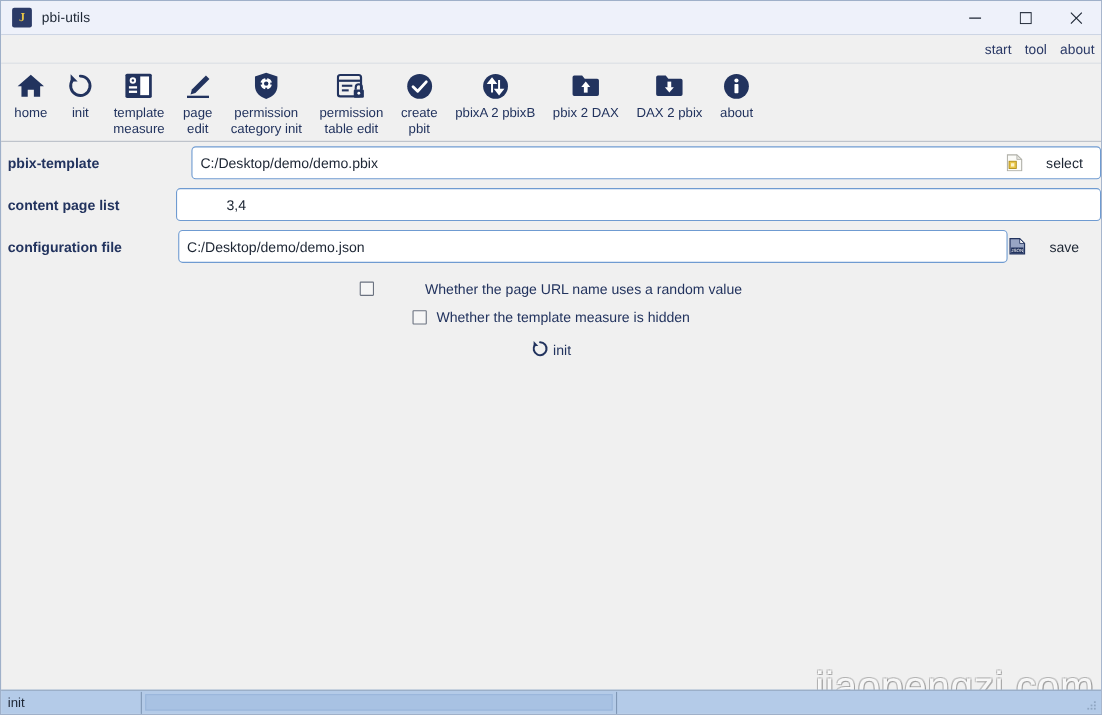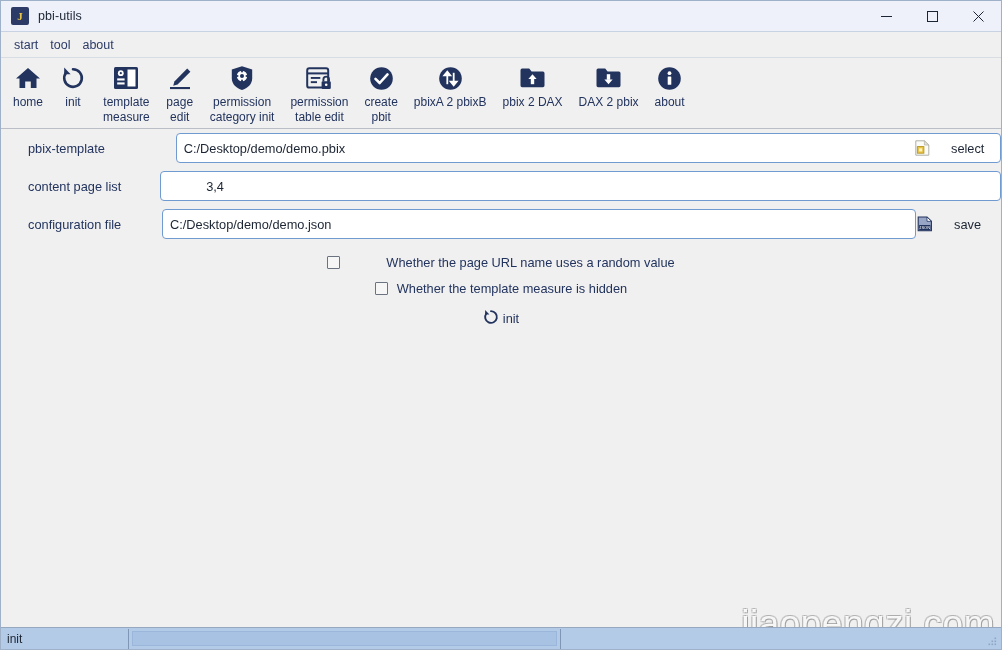--- a/index.html
+++ b/index.html
@@ -55,20 +55,21 @@
   .win-btn svg { display: block; }
 
   
   .menubar {
     position: absolute; left: 0; top: 31px;
     width: 1000px; height: 26px;
     background: #f0f0f0;
     border-bottom: 1px solid #d8dce3;
     display: flex; align-items: center;
     padding-left: 7px;
+    justify-content: flex-end;
   }
   .menu-item {
     font-size: 12.5px;
     color: #2b3a67;
     padding: 2px 6px;
     cursor: default;
   }
 
   
   .toolbar {
@@ -106,23 +107,24 @@
     position: absolute; left: 0; top: 128px;
     width: 1000px;
   }
   .row {
     position: relative;
     height: 38px;
     display: flex; align-items: center;
   }
   .row-label {
     width: 161px;
-    padding-left: 27px;
+    padding-left: 6px;
     font-size: 12.8px;
     color: #22335e;
+    font-weight: bold;
   }
   .tinput {
     height: 30px;
     border: 1px solid #6f9bd1;
     border-radius: 4px;
     background: #ffffff;
     font-family: "Liberation Sans", sans-serif;
     font-size: 12.8px;
     color: #1c2533;
     padding: 0 7px;

